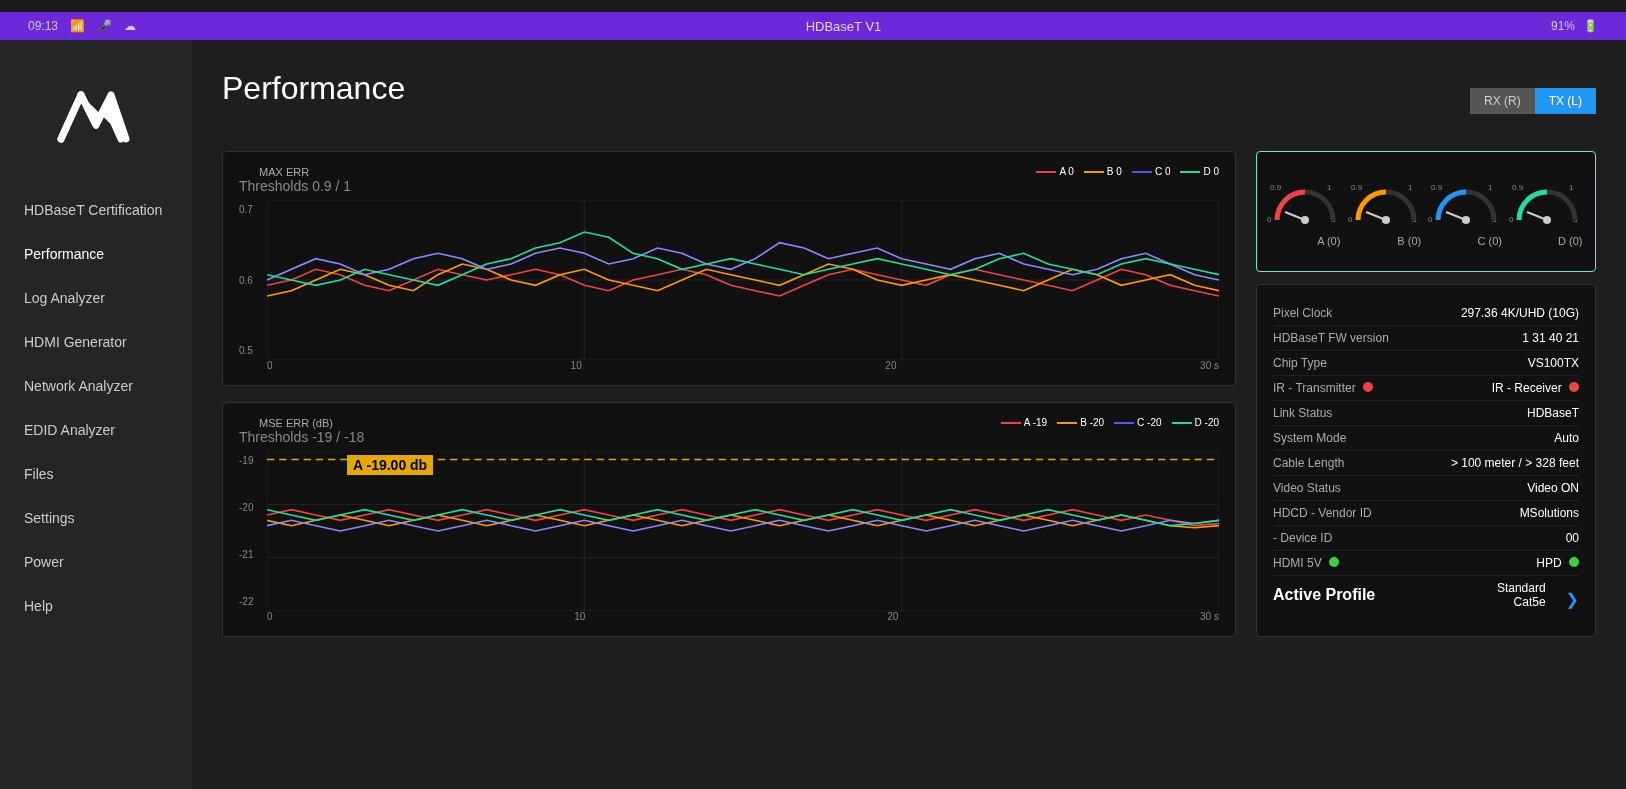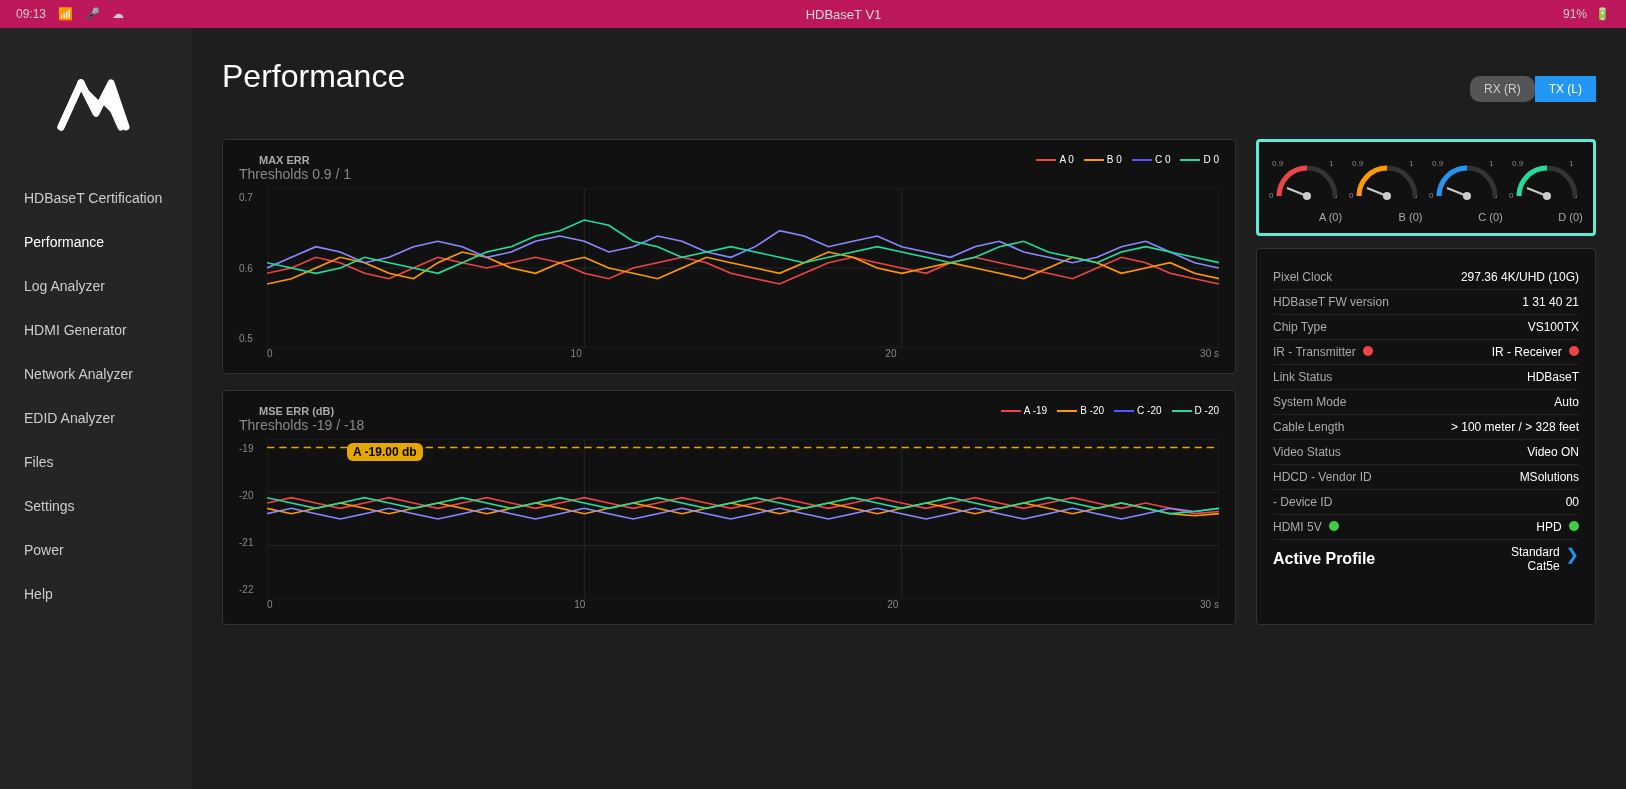--- a/index.html
+++ b/index.html
@@ -1,19 +1,19 @@
 <!DOCTYPE html>
 <html><head>
   <meta charset="utf-8">
   <style>
     * { margin: 0; padding: 0; box-sizing: border-box; }
     body { background: #1a1a1a; color: #fff; font-family: -apple-system, BlinkMacSystemFont, 'Segoe UI', sans-serif; width: 1626px; height: 789px; overflow: hidden; display: flex; flex-direction: column; }
 
     
-    .topbar { background: #be185d; height: 28px; display: flex; align-items: center; justify-content: space-between; padding: 0 16px; font-size: 12px; color: #ccc; flex-shrink: 0; }
+    .topbar { background: #6d28d9; height: 28px; display: flex; align-items: center; justify-content: space-between; padding: 0 28px; font-size: 12px; color: #ccc; flex-shrink: 0; margin-top: 12px; }
     .topbar-left { display: flex; align-items: center; gap: 12px; }
     .topbar-center { font-size: 13px; color: #ddd; }
     .topbar-right { display: flex; align-items: center; gap: 8px; font-size: 12px; }
 
     
     .main-layout { display: flex; flex: 1; overflow: hidden; }
 
     
     .sidebar { width: 192px; background: #252525; display: flex; flex-direction: column; flex-shrink: 0; }
     .logo-area { padding: 20px 24px 16px; display: flex; align-items: center; justify-content: center; height: 140px; }
@@ -28,46 +28,46 @@
 
     .page-title { font-size: 32px; font-weight: 300; color: #fff; margin-bottom: 24px; }
 
     .content-grid { display: flex; gap: 20px; }
     .charts-col { flex: 1; display: flex; flex-direction: column; gap: 16px; }
     .info-col { width: 340px; display: flex; flex-direction: column; gap: 12px; }
 
     
     .chart-card { background: #111; border: 1px solid #333; border-radius: 4px; padding: 14px 16px; }
     .chart-header { display: flex; justify-content: space-between; align-items: flex-start; margin-bottom: 6px; }
-    .chart-title { font-size: 11px; color: #aaa; font-weight: 700; padding-left: 20px; }
+    .chart-title { font-size: 11px; color: #aaa; font-weight: 400; padding-left: 20px; }
     .chart-subtitle { font-size: 14px; color: #888; }
     .chart-legend { display: flex; gap: 10px; font-size: 10px; align-items: center; }
     .legend-item { display: flex; align-items: center; gap: 3px; }
     .legend-dot { width: 20px; height: 2px; }
 
     
-    .gauges-row { display: flex; justify-content: space-around; background: #111; border: 3px solid #5eead4; border-radius: 4px; padding: 10px 8px; }
+    .gauges-row { display: flex; justify-content: space-around; background: #111; border: 1px solid #5eead4; border-radius: 4px; padding: 24px 8px; }
     .gauge-item { display: flex; flex-direction: column; align-items: center; gap: 4px; }
     .gauge-svg { width: 80px; height: 55px; }
     .gauge-label { font-size: 11px; color: #aaa; margin-left: 47px; }
 
     
     .info-card { background: #111; border: 1px solid #333; border-radius: 4px; padding: 16px; flex: 1; }
     .info-row { display: flex; justify-content: space-between; align-items: center; padding: 5px 0; border-bottom: 1px solid #222; font-size: 12px; }
     .info-row:last-child { border-bottom: none; }
     .info-label { color: #aaa; }
     .info-value { color: #fff; text-align: right; }
     .status-dot-red { display: inline-block; width: 10px; height: 10px; border-radius: 50%; background: #e44; margin-left: 4px; }
     .status-dot-green { display: inline-block; width: 10px; height: 10px; border-radius: 50%; background: #4c4; margin-left: 4px; }
     .arrow-right { color: #2196F3; font-size: 16px; }
     .tab-btn { padding: 6px 14px; font-size: 12px; font-weight: 500; cursor: pointer; border: none; }
-    .tab-btn.inactive { background: #555; color: #ccc; border-radius: 10px; }
+    .tab-btn.inactive { background: #555; color: #ccc; }
     .tab-btn.active { background: #2196F3; color: #fff; }
 
-    .annotation-box { position: absolute; background: #e6a800; color: #000; font-size: 12px; font-weight: bold; padding: 2px 6px; border-radius: 6px; }
+    .annotation-box { position: absolute; background: #e6a800; color: #000; font-size: 14px; font-weight: bold; padding: 2px 6px; border-radius: 0; }
 
     .dashed-line { stroke: #e6a800; stroke-width: 1.5; stroke-dasharray: 6,4; }
   </style>
 </head>
 <body>
 
 <div class="topbar">
   <div class="topbar-left">
     <span>09:13</span>
     <span>📶</span>
@@ -348,21 +348,21 @@
             <div class="info-row">
               <span class="info-label">- Device ID</span>
               <span class="info-value">00</span>
             </div>
             <div class="info-row">
               <span class="info-label">HDMI 5V <span class="status-dot-green"></span></span>
               <span class="info-value">HPD <span class="status-dot-green"></span></span>
             </div>
             <div class="info-row" style="cursor:pointer;">
               <span class="info-label" style="font-weight:600; color:#fff; font-size:16px;">Active Profile</span>
-              <span class="info-value" style="display:flex; align-items:flex-start; gap:6px;">
+              <span class="info-value" style="display:flex; align-items:flex-end; gap:20px;">
                 <span>Standard<br>Cat5e</span>
                 <span class="arrow-right">❯</span>
               </span>
             </div>
           </div>
         </div>
       </div>
     </div>
   </div>
 </div>

